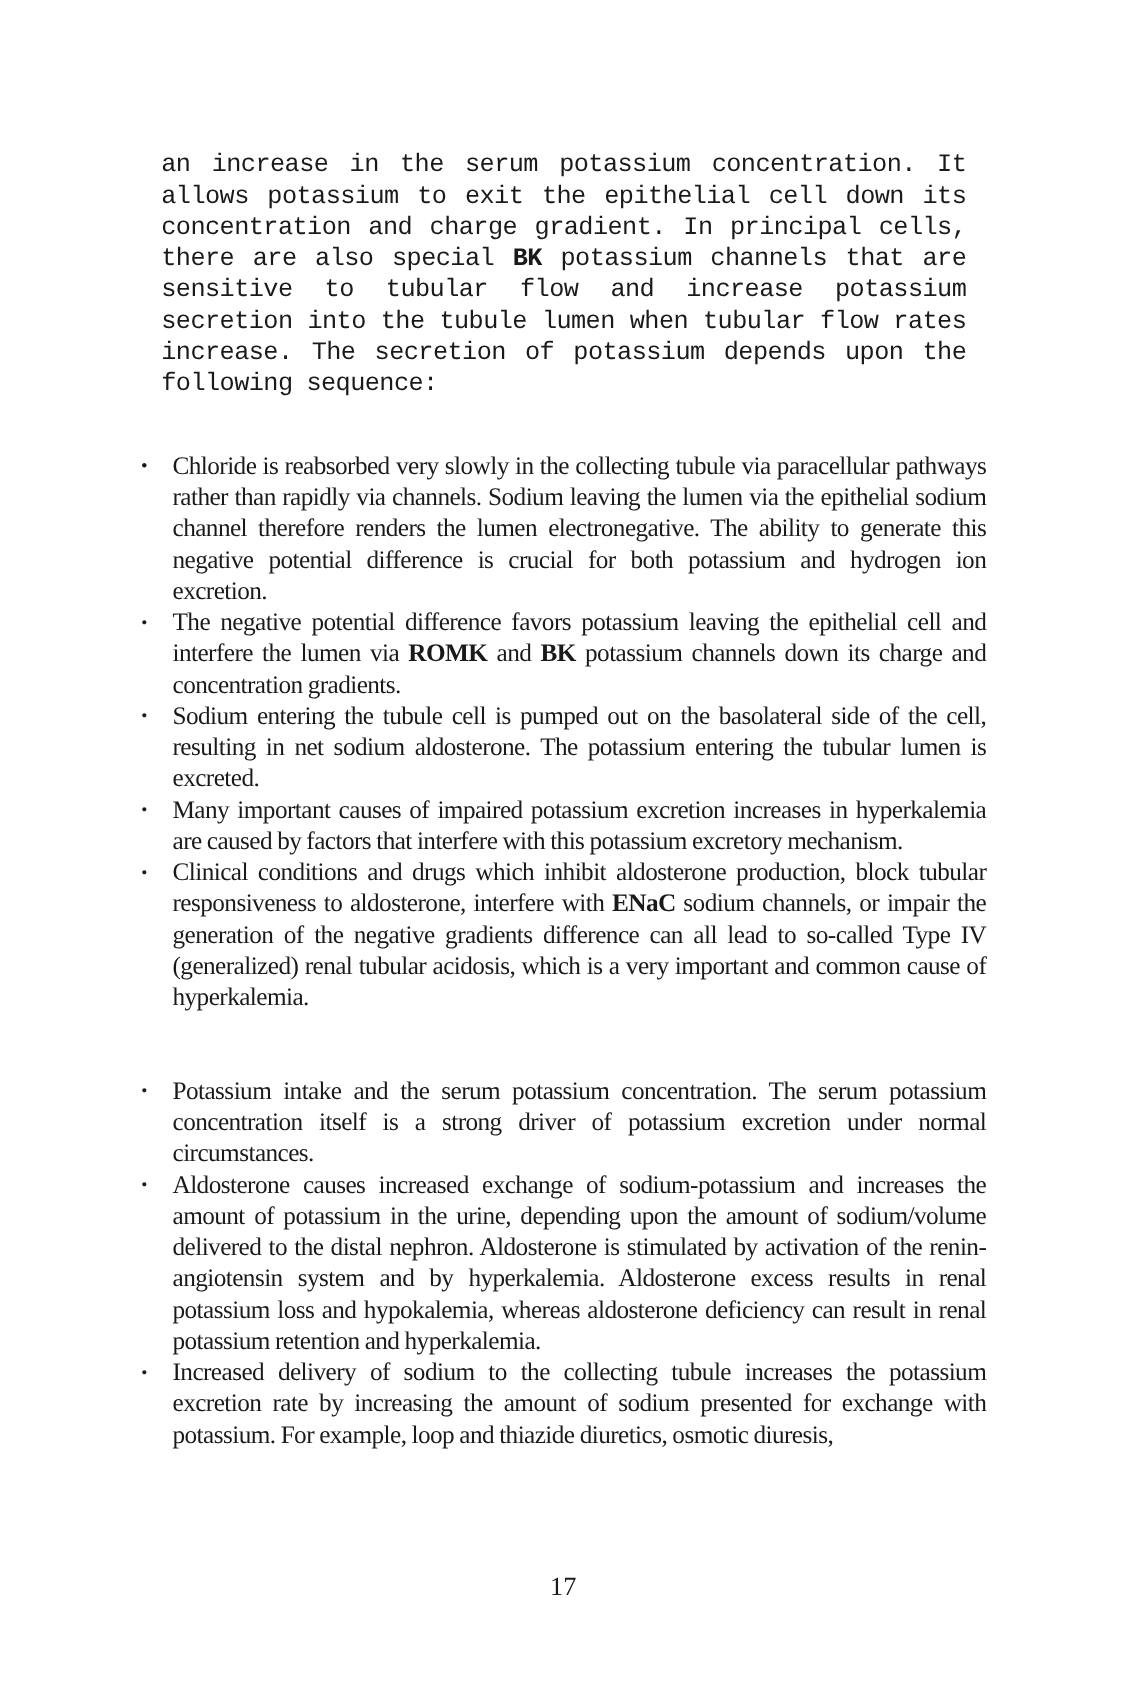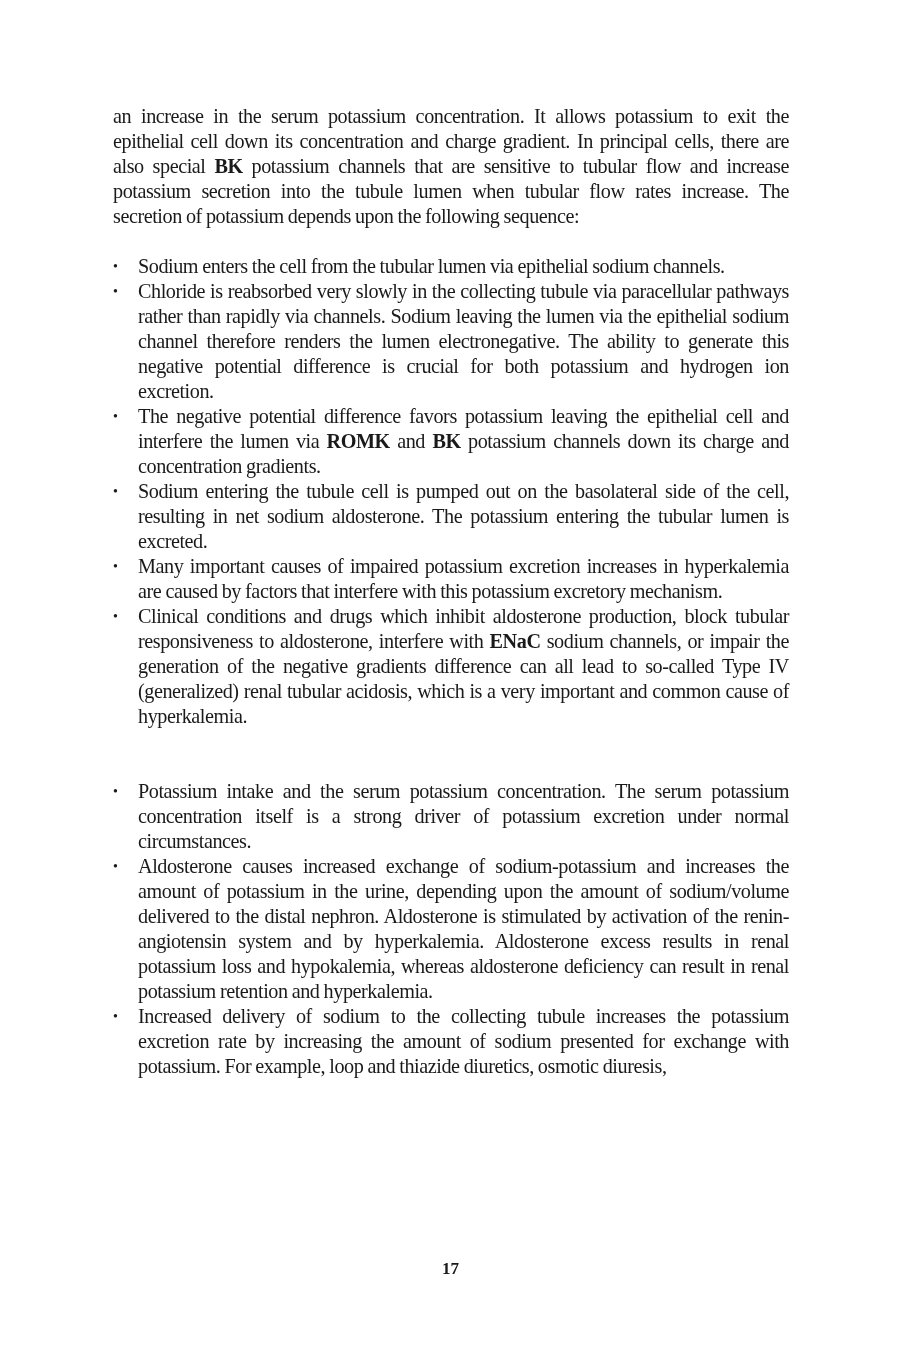--- a/index.html
+++ b/index.html
@@ -19,23 +19,24 @@
       position: absolute;
       left: 113px;
       top: 104px;
       width: 676px;
       font-size: 20.2px;
       line-height: 25px;
       letter-spacing: -0.45px;
       word-spacing: -0.5px;
     }
     .para {
-      margin: 0;
+      margin: 16px;
       text-align: justify;
       hyphens: manual;
+      font-family: Liberation Mono, monospace;
     }
     .para.indent {
       text-indent: 43px;
     }
     .gap {
       height: 25px;
     }
     ul.bullets {
       list-style: none;
       margin: 0;
@@ -56,38 +57,37 @@
     }
     b {
       font-weight: bold;
     }
     .page-number {
       position: absolute;
       left: 0;
       width: 901px;
       top: 1258px;
       text-align: center;
-      font-weight: bold;
-      font-size: 17px;
+      font-weight: normal;
+      font-size: 21px;
       line-height: 22px;
     }
   </style>
 </head>
 <body>
 
 <div class="page">
 
   <p class="para"><span>an increase in the serum potassium concentration. It allows potassium to exit the epithelial cell down its concentration and charge gradient. In principal cells, there are also special </span><b>BK</b><span> potassium channels that are sensitive to tubu­lar flow and increase potassium secretion into the tubule lumen when tubular flow rates increase. The secretion of potassium depends upon the following sequence:</span></p>
 
   <div class="gap"></div>
 
   <ul class="bullets">
     <li>
       <span class="bullet">•</span>
-      <span>Sodium enters the cell from the tubular lumen via epithelial sodium channels.</span>
     </li>
     <li>
       <span class="bullet">•</span>
       <span>Chloride is reabsorbed very slowly in the collecting tubule via paracellular pathways rather than rapidly via channels. Sodium leaving the lumen via the epithelial sodium channel therefore renders the lumen electronegative. The ability to generate this negative potential difference is crucial for both potassium and hydrogen ion excretion.</span>
     </li>
     <li>
       <span class="bullet">•</span>
       <span>The negative potential difference favors potassium leaving the epithelial cell and interfere the lumen via </span><b>ROMK</b><span> and </span><b>BK</b><span> potassium channels down its charge and concentration gradients.</span>
     </li>
     <li>

